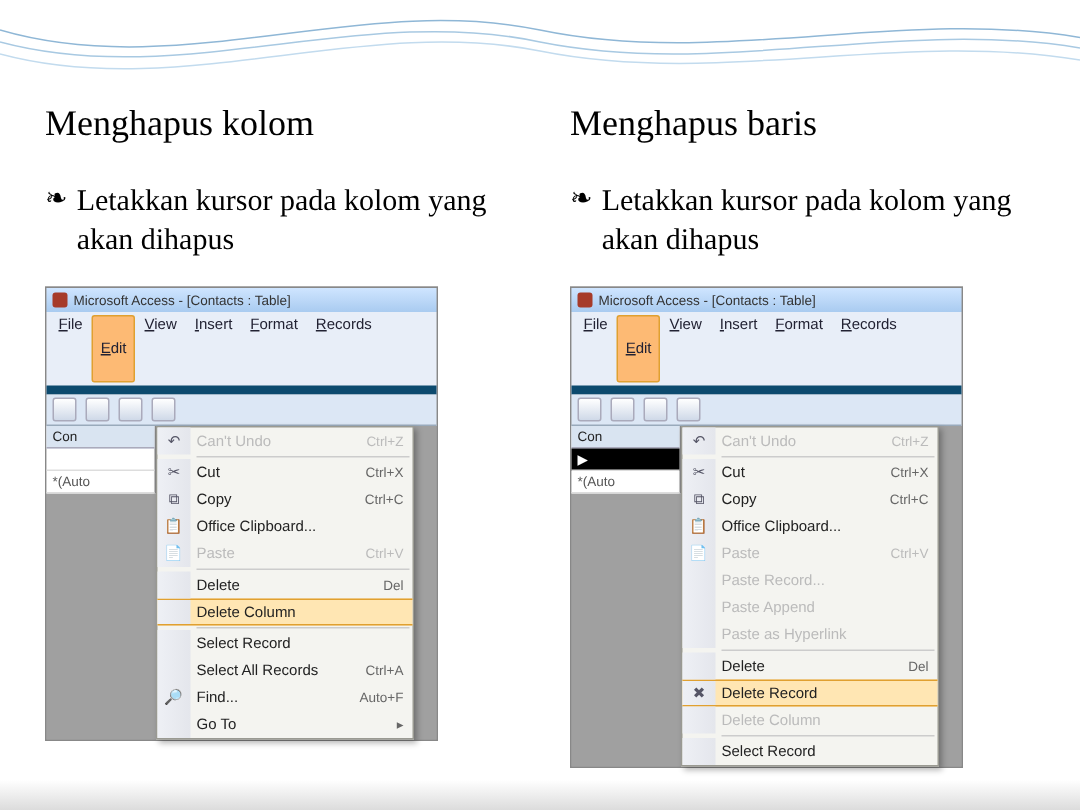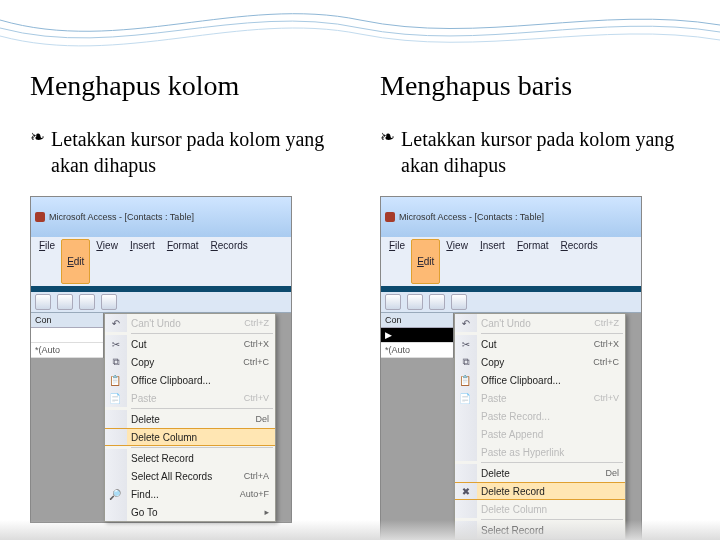--- a/index.html
+++ b/index.html
@@ -1,26 +1,26 @@
 <!DOCTYPE html>
 <html><head>
 <meta charset="utf-8">
 <style>
   html,body{margin:0;padding:0;width:720px;height:540px;font-family:Georgia,'Times New Roman',serif;background:#fff;overflow:hidden}
   .slide{position:relative;width:720px;height:540px;background:#fff}
   .wave{position:absolute;top:0;left:0;width:100%;height:60px;pointer-events:none}
   .wave svg{width:100%;height:100%}
   .cols{display:flex;padding:70px 30px 0 30px;gap:40px}
   .col{flex:1}
-  h2{font-size:28px;font-weight:normal;margin:0 0 24px 0;color:#000}
+  h2{font-size:24px;font-weight:normal;margin:0 0 24px 0;color:#000}
   .bullet{display:flex;align-items:flex-start;margin:0 0 18px 0;font-size:20px;color:#000}
   .bullet .glyph{font-size:18px;margin-right:6px;line-height:1.3;color:#000}
   .bullet .txt{line-height:1.3}
   .shot{width:260px;border:1px solid #888;background:#a0a0a0;font-family:'Segoe UI',Tahoma,sans-serif;font-size:10px;color:#222}
-  .titlebar{background:linear-gradient(#cfe5ff,#a9cbf0);height:16px;display:flex;align-items:center;padding:12px 4px;font-size:9px;color:#333}
+  .titlebar{background:linear-gradient(#cfe5ff,#a9cbf0);height:16px;display:flex;align-items:center;padding:0 4px;font-size:9px;color:#333}
   .titlebar .acc-icon{width:10px;height:10px;background:#a63b2a;border-radius:2px;margin-right:4px}
   .menubar{background:#e8eef8;display:flex;padding:2px 2px;font-size:10px;border-bottom:6px solid #0c4a6e}
   .menubar span{padding:1px 6px;color:#223}
   .menubar span.hot{background:#fdba74;border:1px solid #e0a030;border-radius:2px;padding:16px 5px}
   .toolbar{background:#dce7f5;height:20px;display:flex;align-items:center;padding:0 4px;gap:6px;border-bottom:1px solid #9ab}
   .toolbar .fake{width:14px;height:14px;background:linear-gradient(#fff,#cfd9e8);border:1px solid #aab;border-radius:2px}
   .workarea{display:flex;align-items:flex-start;background:#a0a0a0;padding:0}
   .leftstrip{width:72px;background:#fff;border-right:1px solid #888;font-size:9px}
   .leftstrip .hdr{background:#d9e4f1;border-bottom:1px solid #aab;height:14px;display:flex;align-items:center;padding-left:4px}
   .leftstrip .row{height:14px;border-bottom:1px solid #ddd;display:flex;align-items:center;padding-left:4px}

